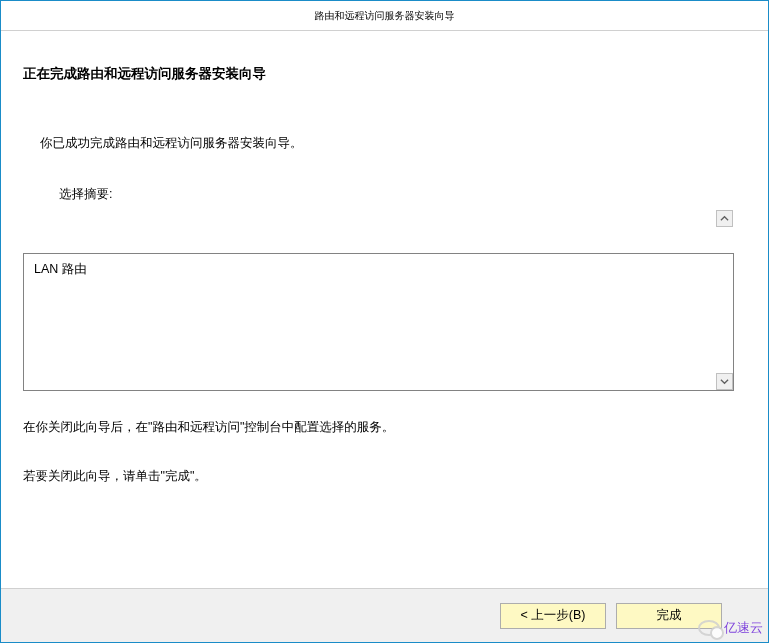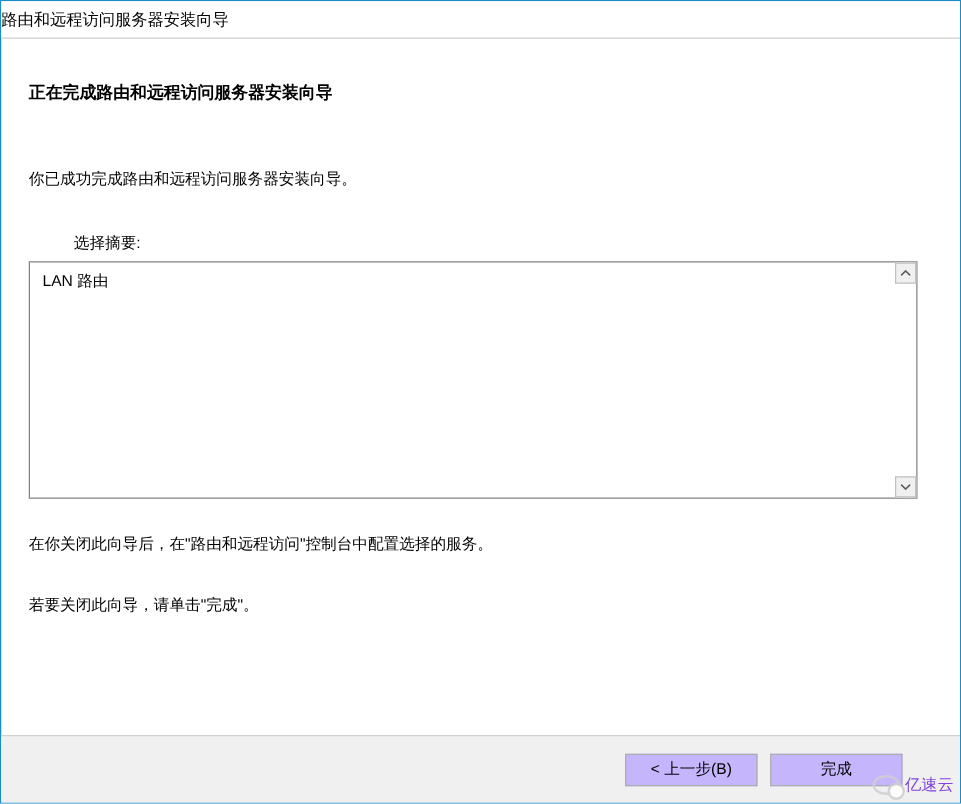--- a/index.html
+++ b/index.html
@@ -22,21 +22,22 @@
       background: #ffffff;
       display: flex;
       flex-direction: column;
     }
     .titlebar {
       height: 30px;
       background: #ffffff;
       border-bottom: 1px solid #d0d0d0;
       display: flex;
       align-items: center;
-      font-size: 13px;
+      justify-content: center;
+      font-size: 10px;
       color: #000;
     }
     .body-area {
       flex: 1;
       display: flex;
       flex-direction: column;
       min-height: 0;
     }
     .side-panel {
       width: 257px;
@@ -80,40 +81,42 @@
       color: #000;
     }
     .main-heading {
       font-weight: bold;
       font-size: 13.5px;
       margin-bottom: 52px;
       margin-top: 6px;
     }
     .completion-msg {
       margin-bottom: 34px;
+      margin-left: 17px;
     }
     .summary-label {
       margin-bottom: 6px;
       margin-left: 36px;
     }
     .summary-box-wrap {
       position: relative;
       margin-bottom: 24px;
     }
     .summary-box {
       width: 100%;
-      height: 190px;
+      height: 138px;
       border: 1px solid #828282;
       background: #ffffff;
       padding: 6px 24px 6px 10px;
       font-size: 12.5px;
       font-family: inherit;
       resize: none;
       overflow: hidden;
       line-height: 1.5;
+      margin-top: 44px;
     }
     .summary-scroll {
       position: absolute;
       right: 1px;
       top: 1px;
       bottom: 1px;
       width: 17px;
       display: flex;
       flex-direction: column;
       justify-content: space-between;
@@ -150,21 +153,21 @@
       gap: 10px;
     }
     .footer .gap-before-cancel {
       width: 18px;
     }
     .wizard-btn {
       min-width: 106px;
       height: 26px;
       font-size: 12.5px;
       font-family: inherit;
-      background: #c4b5fd;
+      background: #fef9c3;
       border: 1px solid #adadad;
       color: #000;
       cursor: pointer;
       padding: 0 8px;
     }
     .watermark {
       position: absolute;
       right: 6px;
       bottom: 6px;
       display: flex;

